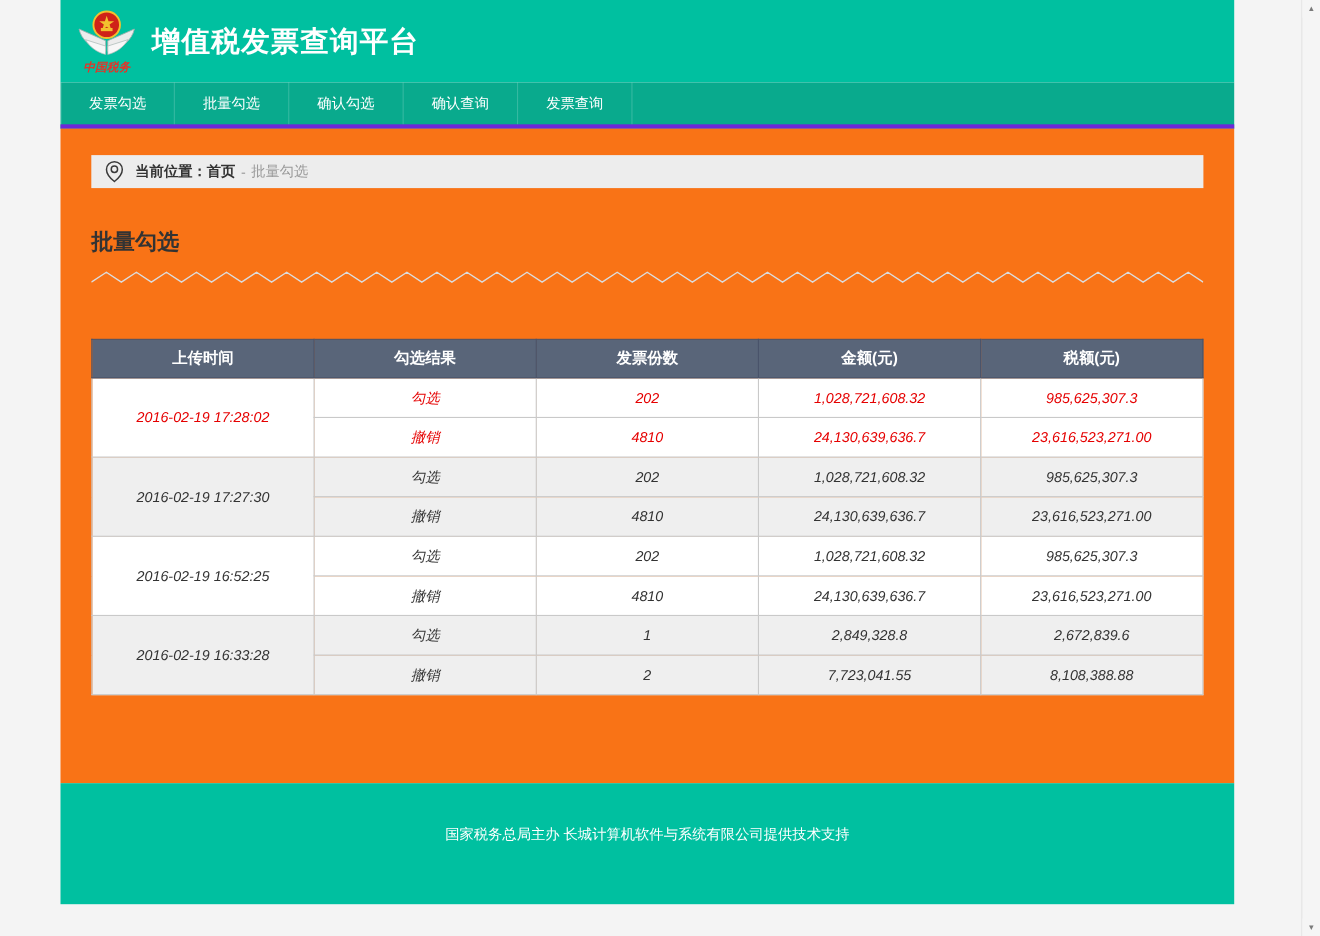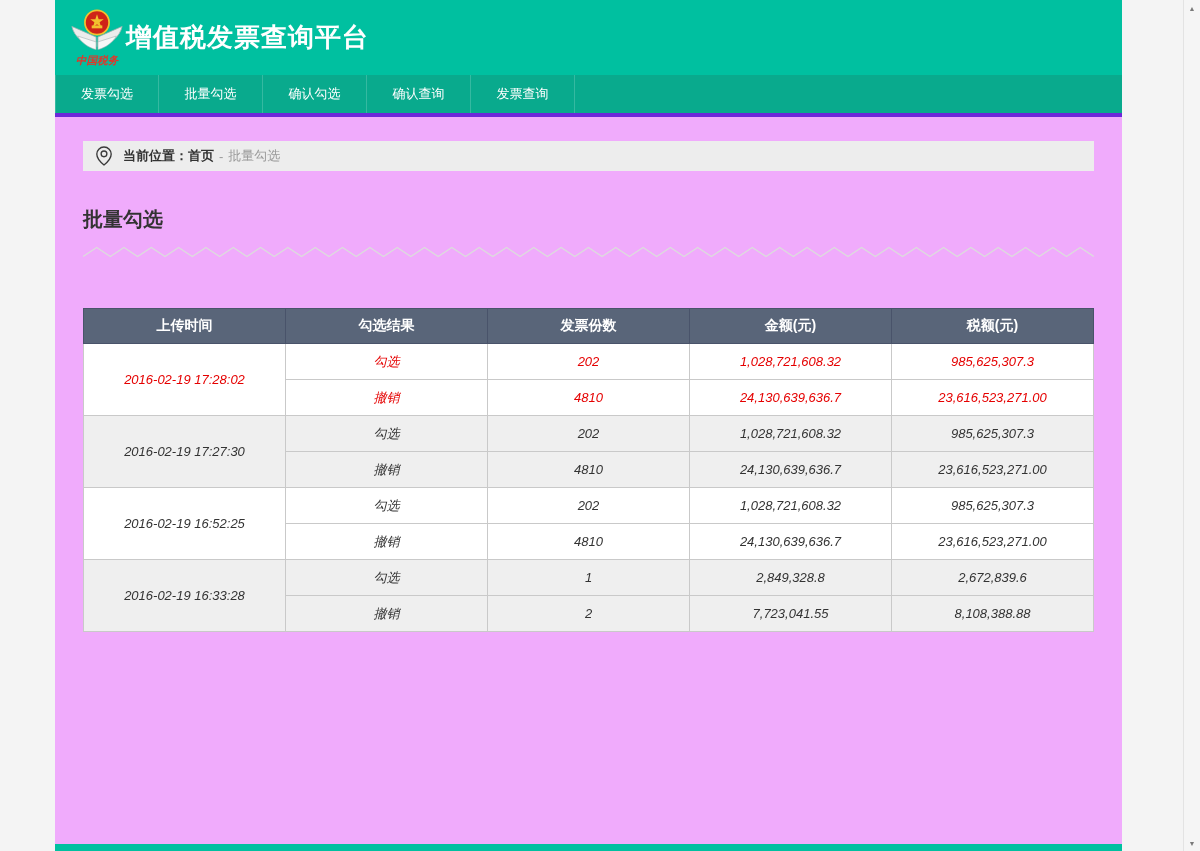--- a/index.html
+++ b/index.html
@@ -19,36 +19,36 @@
   .sb-btn { height:16px; display:flex; align-items:center; justify-content:center;
     font-size:7px; color:#7a7a7a; background:#f5f5f5; }
   
   .page { width:1067px; margin-left:55px; }
   
   .site-header {
     height:75px; background:#00c0a0;
     display:flex; align-items:center; padding:0 25px 0 13px;
   }
   .logo { width:58px; height:62px; flex:0 0 auto; }
-  .site-title { color:#fff; font-size:26px; font-weight:bold; letter-spacing:1px; }
+  .site-title { color:#fff; font-size:26px; font-weight:bold; margin-left:12px; letter-spacing:1px; }
   .header-links { margin-left:auto; color:#fff; font-size:12px; display:flex; align-items:flex-start; gap:10px; padding-bottom:30px; }
   .header-links a { color:#fff; text-decoration:none; cursor:pointer; }
   
   .nav {
     height:42px; background:#09aa8d; border-bottom:4px solid #6d28d9;
     display:flex;
   }
   .nav-item {
     width:104px; height:38px; display:flex; align-items:center; justify-content:center;
     color:#fff; font-size:13px; cursor:pointer;
     border-right:1px solid rgba(255,255,255,0.18);
   }
   .nav-item:first-child { border-left:1px solid rgba(255,255,255,0.18); }
   
-  .content { background:#f0abfc; height:727px; padding:24px 28px 0 28px; }
+  .content { background:#f97316; height:595px; padding:24px 28px 0 28px; }
   .breadcrumb {
     height:30px; background:#ededed; display:flex; align-items:center;
     padding:0 12px; font-size:13px; color:#333;
   }
   .breadcrumb .pin { width:18px; height:22px; margin-right:10px; flex:0 0 auto; }
   .crumb-label { font-weight:bold; color:#333; }
   .crumb-sep { margin:0 5px; color:#999; }
   .crumb-current { color:#999; }
   .title-row { margin-top:32px; display:flex; align-items:center; height:33px; }
   .page-title { font-size:20px; font-weight:bold; color:#333; }
@@ -205,15 +205,16 @@
             <td>2</td>
             <td>7,723,041.55</td>
             <td>8,108,388.88</td>
           </tr>
         </tbody>
       </table>
     </div>
   </div>
 
   <div class="site-footer">
+    <div class="f1">国家税务总局主办 长城计算机软件与系统有限公司提供技术支持</div>
   </div>
 
 </div>
 
 </body></html>

